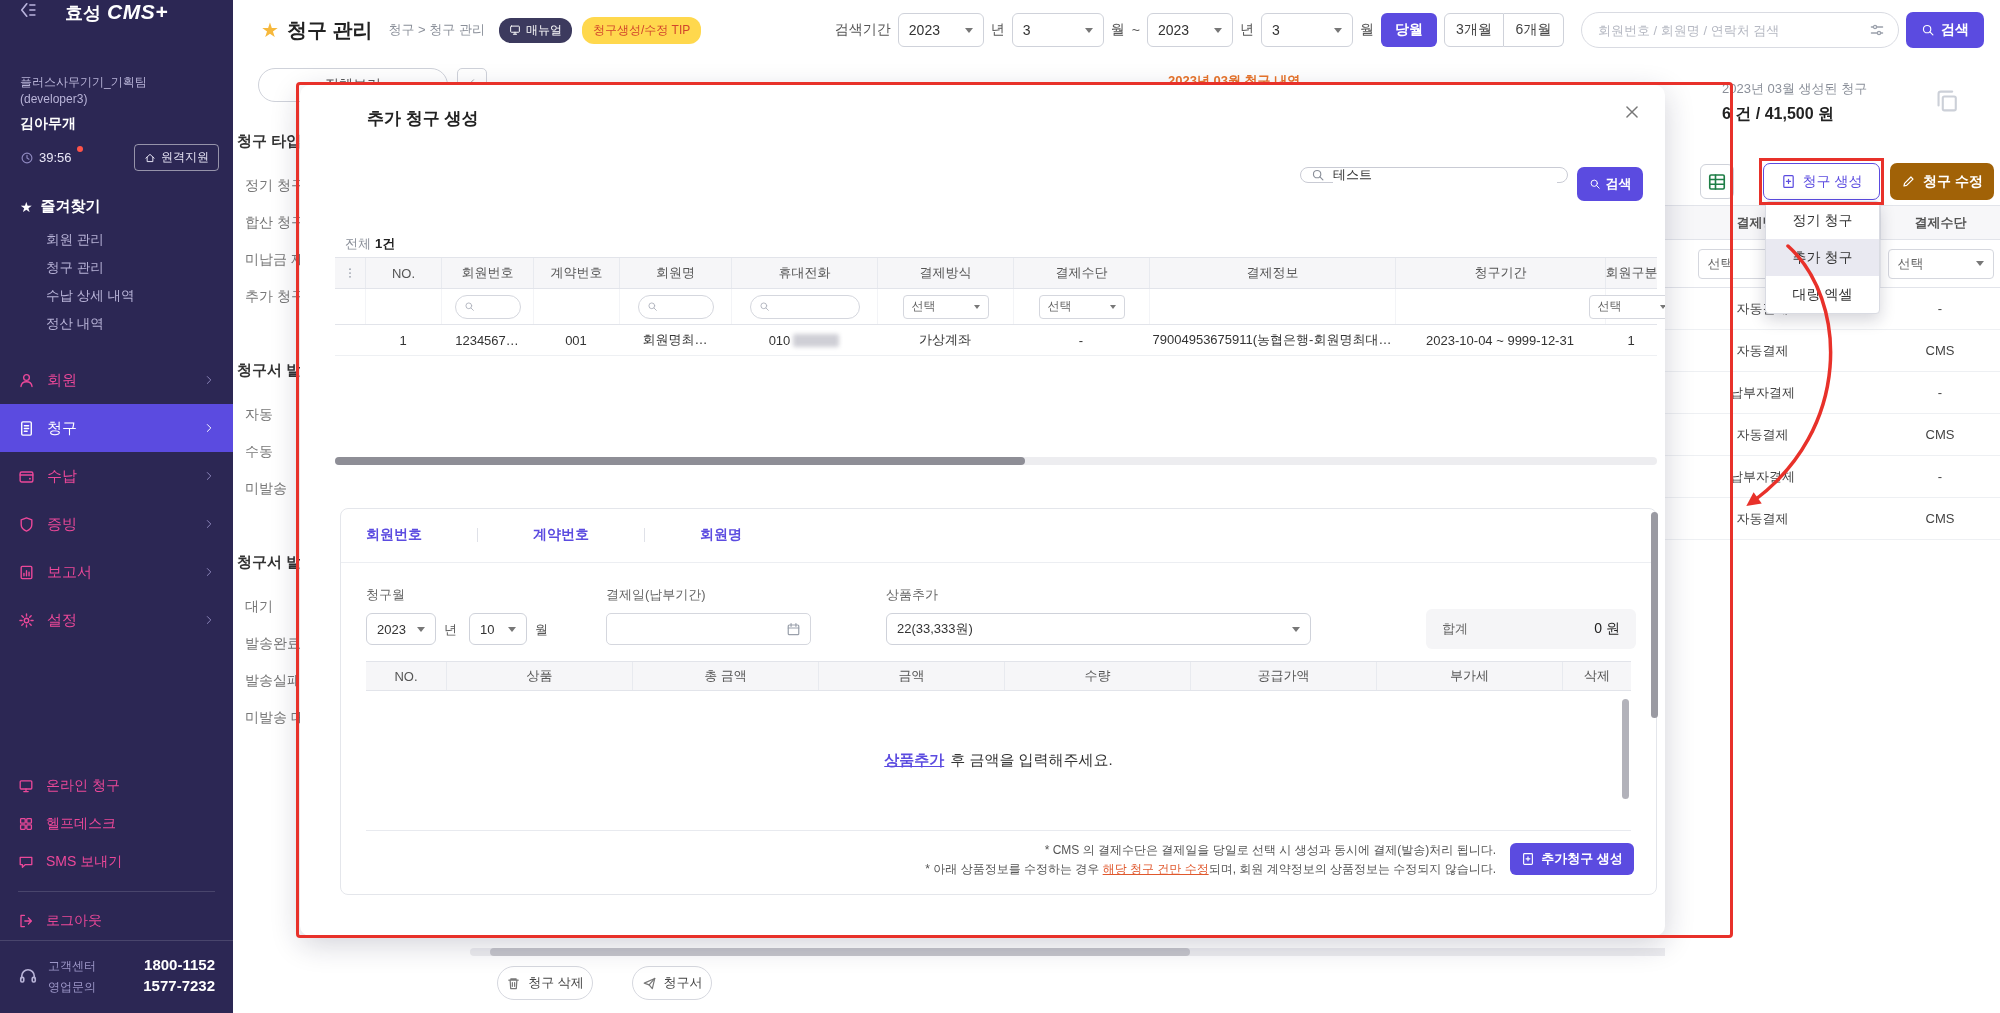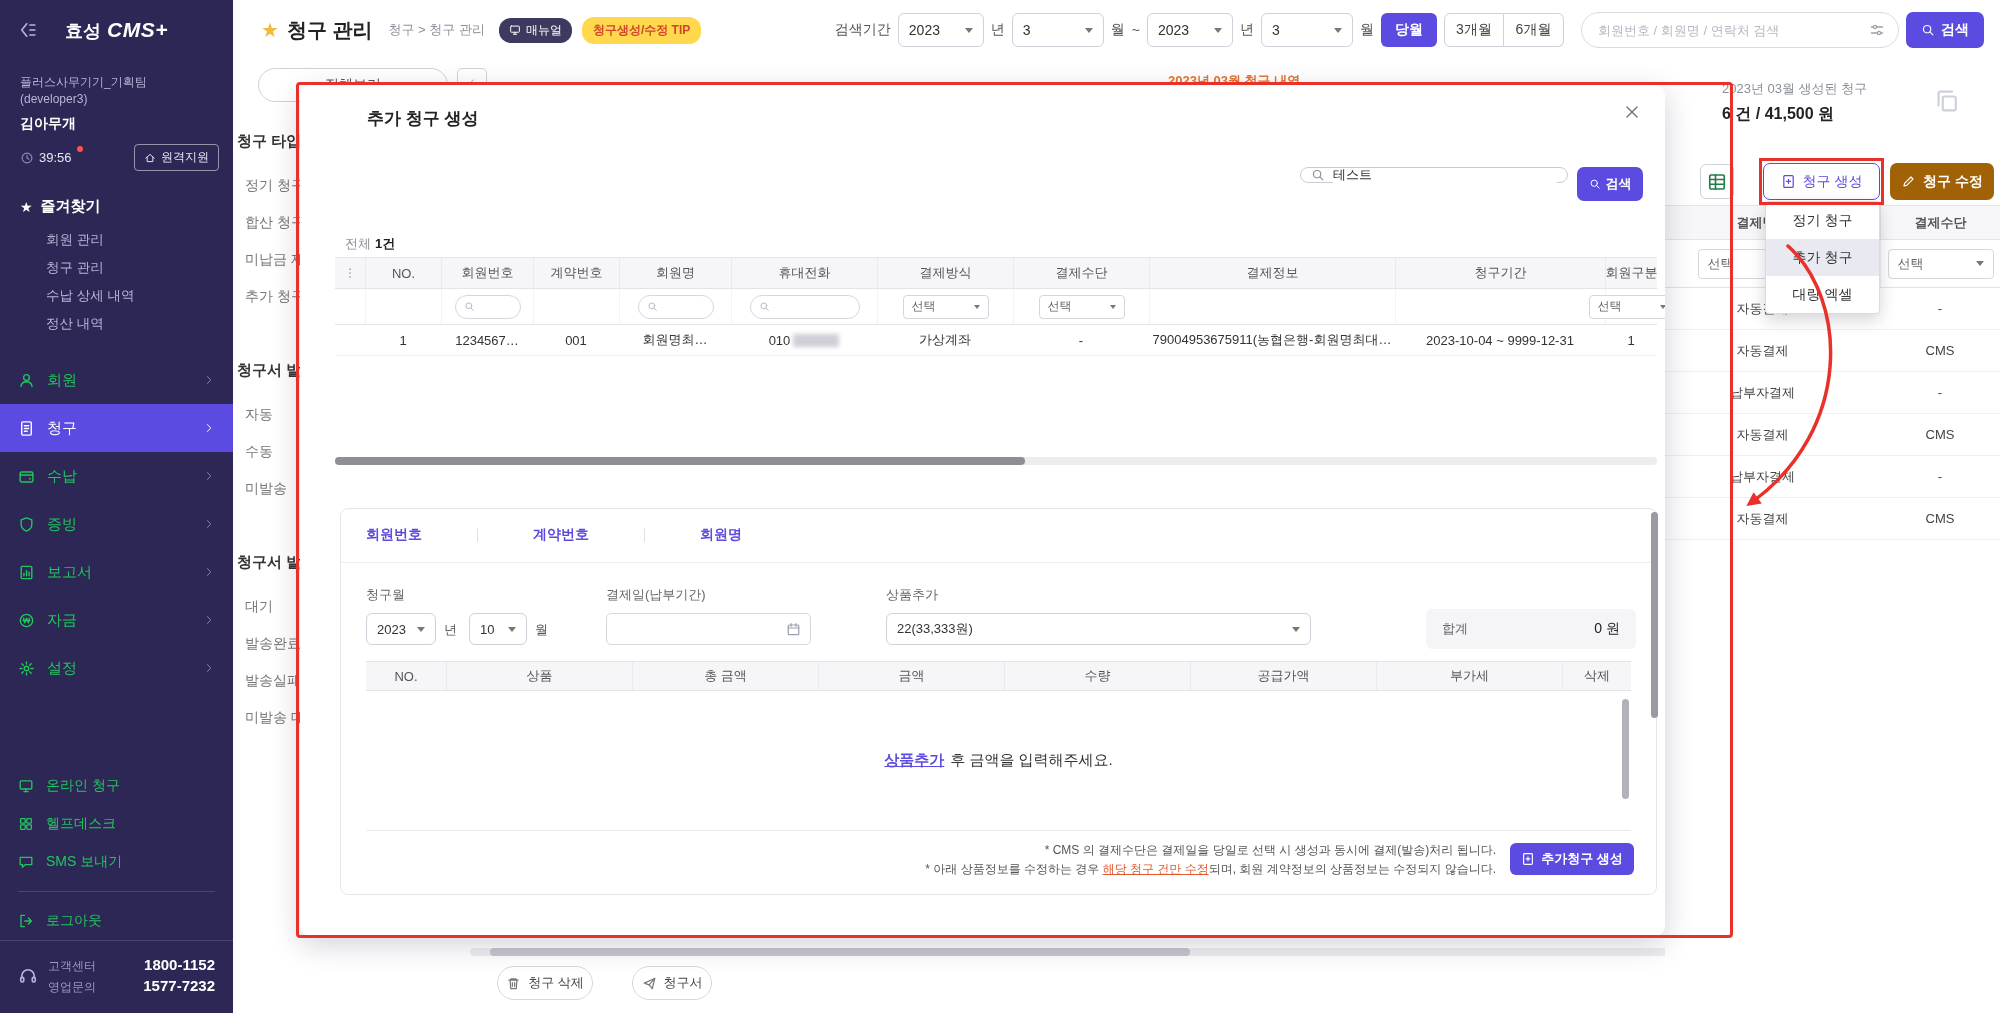--- a/index.html
+++ b/index.html
@@ -4,60 +4,60 @@
 <style>
 *{margin:0;padding:0;box-sizing:border-box}
 html,body{width:2000px;height:1013px}
 body{position:relative;font-family:"Liberation Sans","DejaVu Sans",sans-serif;background:#fff;overflow:hidden;color:#333}
 [data-icon]{display:inline-flex;flex:none}
 [data-icon] svg{width:100%;height:100%}
 .ic11{width:11px;height:11px}.ic12{width:12px;height:12px}.ic14{width:14px;height:14px}.ic15{width:15px;height:15px}.ic16{width:16px;height:16px}.ic17{width:17px;height:17px}.ic20{width:20px;height:20px}
 
 
 .sidebar{position:absolute;left:0;top:0;width:233px;height:1013px;background:#2c2754;color:#fff;display:flex;flex-direction:column;z-index:30}
-.sb-top{display:flex;align-items:center;height:60px;padding:0 18px;position:relative;flex:none}
+.sb-top{display:flex;height:60px;padding:0 18px;position:relative;flex:none}
 .sb-collapse{width:20px;height:20px;color:#b9b4dd;cursor:pointer;z-index:2}
 .sb-logo{position:absolute;left:0;right:0;text-align:center;font-size:18px}
 .logo-hyo{font-weight:bold}
 .logo-cms{font-style:italic;font-weight:bold;margin-left:6px;font-size:21px;letter-spacing:.5px}
 .sb-user{padding:14px 20px 0;line-height:17px;flex:none}
 .sb-team{font-size:12px;color:#b9b4d8}
 .sb-name{font-size:14px;font-weight:bold;margin-top:7px;color:#fff}
 .sb-timer-row{display:flex;align-items:center;gap:5px;padding:12px 14px 0 20px;flex:none}
 .sb-clock{width:14px;height:14px;color:#8f89c0}
 .sb-time{font-size:13px;color:#e8e6f6}
 .sb-dot{width:6px;height:6px;border-radius:50%;background:#ff5349;align-self:flex-start;margin-top:2px}
 .sb-remote{margin-left:auto;display:inline-flex;align-items:center;gap:5px;border:1px solid rgba(255,255,255,.5);border-radius:4px;padding:4px 9px;font-size:12px;color:#e8e6f6;cursor:pointer}
 .sb-fav{margin-top:26px;padding:0 20px;flex:none}
 .sb-fav-title{display:flex;align-items:center;gap:8px;font-size:15px;font-weight:bold}
 .fav-star{color:#fff;font-size:14px}
 .sb-fav-items{margin:10px 0 0 26px}
 .sb-fav-item{font-size:13.5px;color:#b9b4d8;line-height:28px;cursor:pointer;white-space:nowrap}
 .sb-menu{margin-top:18px;flex:none}
-.sb-menu-item{display:flex;align-items:center;gap:12px;height:48px;padding:0 18px;font-size:15px;color:#22c55e;cursor:pointer;white-space:nowrap}
+.sb-menu-item{display:flex;align-items:center;gap:12px;height:48px;padding:0 18px;font-size:15px;color:#ec4899;cursor:pointer;white-space:nowrap}
 .sb-menu-item .chev{width:12px;height:12px;margin-left:auto;color:#8d87bb}
 .sb-menu-item.active{background:#5b4be0;color:#fff}
 .sb-menu-item.active .chev{color:#fff}
 .sb-menu-item.small{height:38px;font-size:14px}
 .sb-spacer{flex:1}
 .sb-div{border-top:1px solid rgba(255,255,255,.14);margin:10px 18px;flex:none}
 .sb-contact{display:flex;gap:10px;align-items:center;padding:14px 18px 16px;border-top:1px solid rgba(255,255,255,.14);flex:none}
 .sb-headset{width:20px;height:20px;color:#b9b4d8}
 .sb-contact-rows{flex:1}
 .sb-contact-row{display:flex;justify-content:space-between;align-items:baseline;line-height:20px}
 .sb-contact-label{font-size:12px;color:#9d97c8}
 .sb-contact-value{font-size:15px;font-weight:bold;color:#fff}
 
 
 .header{position:absolute;left:233px;top:0;right:0;height:60px;background:#fff;display:flex;align-items:center;padding:0 16px 0 28px;z-index:25}
 .h-star{color:#f6b83c;font-size:20px;margin-right:8px}
 .h-title{font-size:20px;font-weight:bold;color:#222;white-space:nowrap}
 .h-crumb{font-size:13px;color:#8a8f99;margin-left:16px;white-space:nowrap}
 .h-badge-manual{display:inline-flex;align-items:center;gap:5px;background:#3c3a5e;color:#fff;font-size:12px;border-radius:12px;padding:4px 10px;margin-left:14px;cursor:pointer;white-space:nowrap}
-.h-badge-tip{background:#ffd84d;color:#d2452c;font-size:12px;font-weight:bold;border-radius:12px;padding:5px 11px;margin-left:10px;cursor:pointer;white-space:nowrap}
+.h-badge-tip{background:#ffd84d;color:#d2452c;font-size:12px;font-weight:normal;border-radius:12px;padding:5px 11px;margin-left:10px;cursor:pointer;white-space:nowrap}
 .h-right{margin-left:auto;display:flex;align-items:center;gap:7px}
 .h-label{font-size:14px;color:#555;white-space:nowrap}
 .sel{display:inline-flex;align-items:center;justify-content:space-between;border:1px solid #cfd2da;border-radius:6px;background:#fff;height:34px;padding:0 10px;font-size:14px;color:#333;cursor:pointer;gap:8px}
 .caret{width:0;height:0;border-left:4px solid transparent;border-right:4px solid transparent;border-top:5px solid #777}
 .h-sel-y{width:86px}.h-sel-m{width:92px}
 .btn-month{height:34px;width:56px;background:#5b4be0;color:#fff;border:none;border-radius:6px;font-size:14px;font-weight:bold;cursor:pointer;font-family:inherit}
 .btn-group{display:flex}
 .btn-group .btn-g{height:34px;width:60px;background:#fff;border:1px solid #cfd2da;font-size:14px;color:#444;cursor:pointer;font-family:inherit}
 .btn-group .btn-g:first-child{border-radius:6px 0 0 6px}
 .btn-group .btn-g:last-child{border-radius:0 6px 6px 0;border-left:none}
@@ -291,34 +291,20 @@
           </svg>
         </span>
       <span>보고서</span>
       <span class="chev" data-icon="chev">
           <svg viewBox="0 0 16 16" fill="none" stroke="currentColor" stroke-width="1.3" stroke-linecap="round" stroke-linejoin="round">
             <path d="M5.8 3.4L10.4 8l-4.6 4.6"></path>
           </svg>
         </span>
     </div>
     <div class="sb-menu-item">
-      <span class="ic17" data-icon="money">
-          <svg viewBox="0 0 16 16" fill="none" stroke="currentColor" stroke-width="1.3" stroke-linecap="round" stroke-linejoin="round">
-            <circle cx="8" cy="8" r="5.8"></circle>
-            <path d="M5.3 5.8l1 4.4 1.7-4.4 1.7 4.4 1-4.4M4.8 8h6.4"></path>
-          </svg>
-        </span>
-      <span>자금</span>
-      <span class="chev" data-icon="chev">
-          <svg viewBox="0 0 16 16" fill="none" stroke="currentColor" stroke-width="1.3" stroke-linecap="round" stroke-linejoin="round">
-            <path d="M5.8 3.4L10.4 8l-4.6 4.6"></path>
-          </svg>
-        </span>
-    </div>
-    <div class="sb-menu-item">
       <span class="ic17" data-icon="gear">
           <svg viewBox="0 0 16 16" fill="none" stroke="currentColor" stroke-width="1.3" stroke-linecap="round" stroke-linejoin="round">
             <circle cx="8" cy="8" r="2.1"></circle>
             <path d="M8 1.8v2M8 12.2v2M1.8 8h2M12.2 8h2M3.6 3.6l1.4 1.4M11 11l1.4 1.4M12.4 3.6L11 5M5 11l-1.4 1.4"></path>
           </svg>
         </span>
       <span>설정</span>
       <span class="chev" data-icon="chev">
           <svg viewBox="0 0 16 16" fill="none" stroke="currentColor" stroke-width="1.3" stroke-linecap="round" stroke-linejoin="round">
             <path d="M5.8 3.4L10.4 8l-4.6 4.6"></path>

